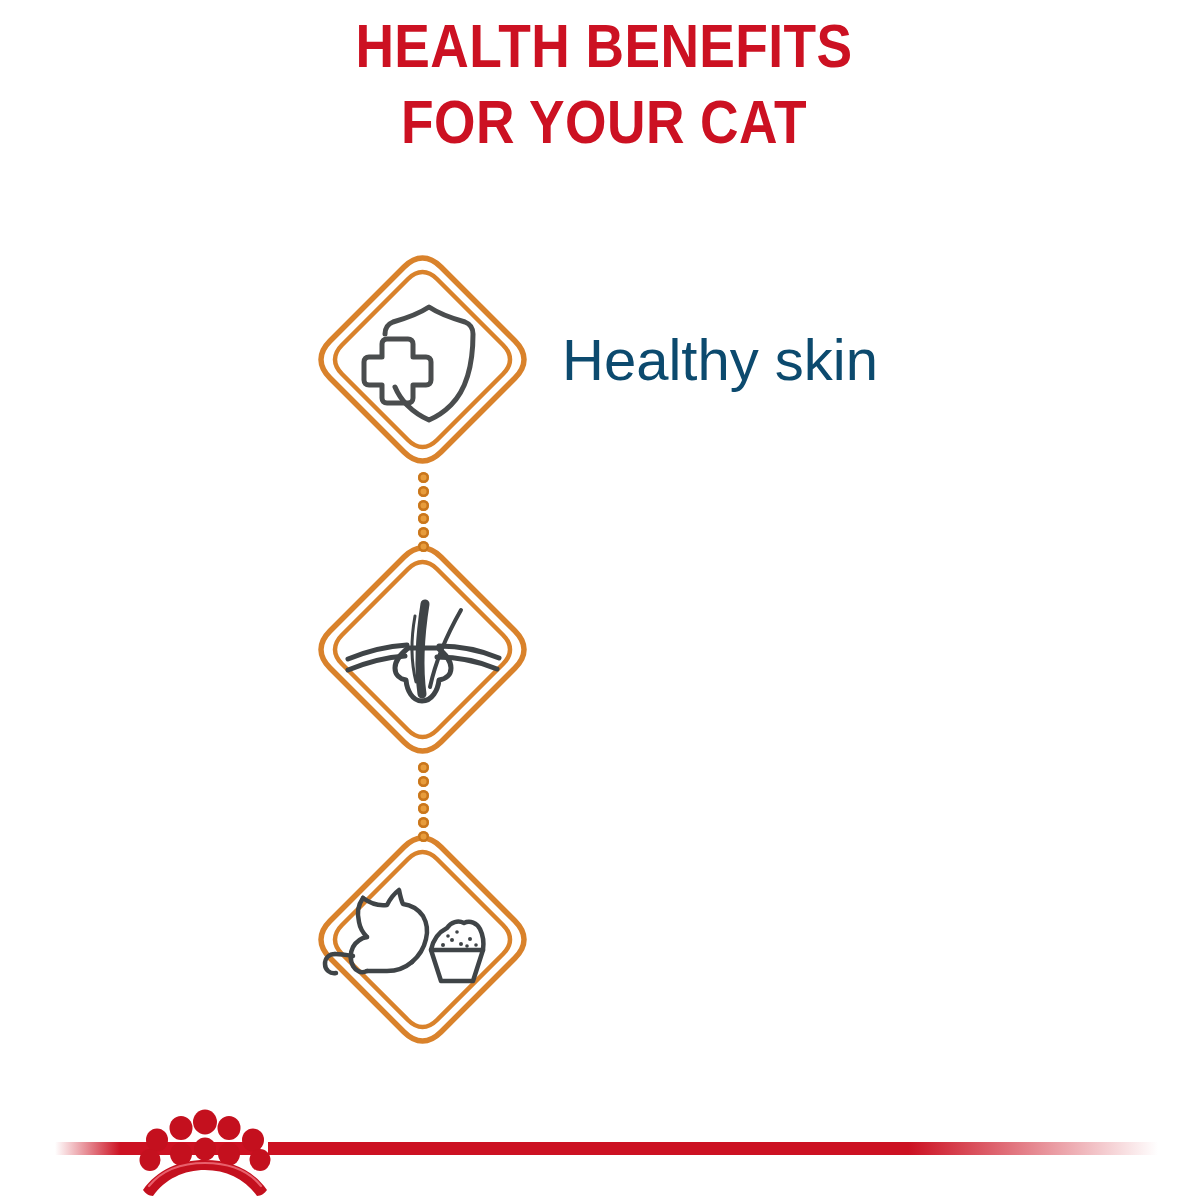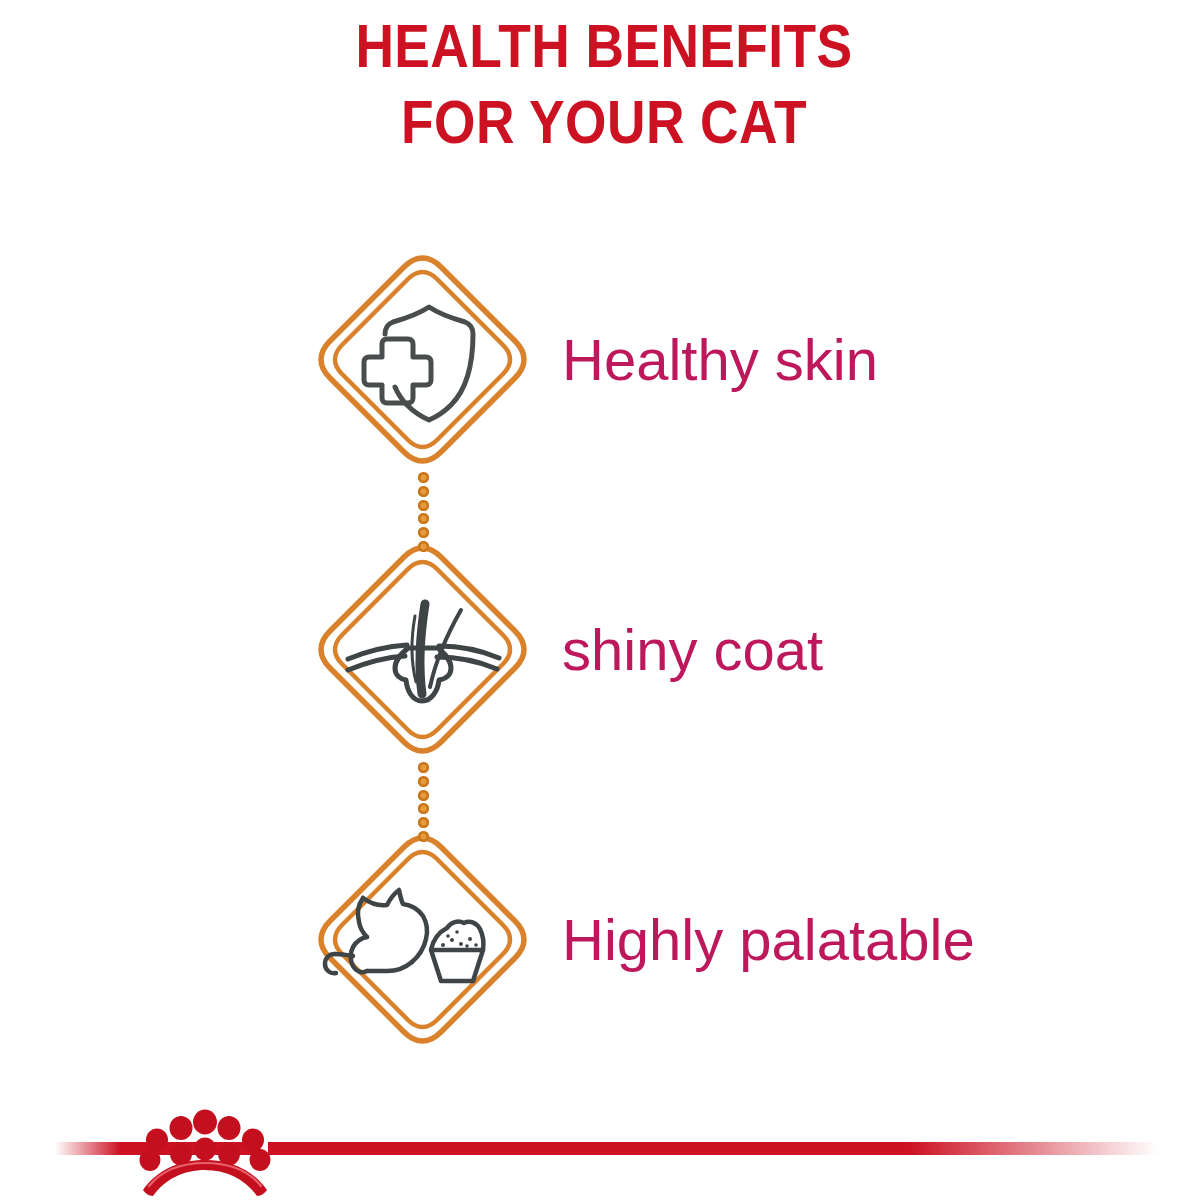--- a/index.html
+++ b/index.html
@@ -61,21 +61,21 @@
 
   .benefit-label {
     position: absolute;
     left: 562px;
     top: 0;
     width: 620px;
     height: 215px;
     display: flex;
     flex-direction: column;
     justify-content: center;
-    color: #be185d;
+    color: #0c4a6e;
     font-size: 58px;
     line-height: 1.17;
     font-weight: 400;
   }
 
   .benefit-label .ln { display: block; white-space: nowrap; }
 
   
   .connector {
     position: absolute;
@@ -181,21 +181,20 @@
         <path d="M93 106 C86 112 80 118 80 126 C80 133 85 137 91 138 C92 148 97 159 107 159 C117 159 123 148 124 138 C131 137 136 133 136 126 C136 118 130 112 123 106 Z" fill="none" stroke="#3F4447" stroke-width="5" stroke-linejoin="round"></path>
 
         <g fill="none" stroke="#3F4447" stroke-linecap="round">
           <path d="M107 152 C104 130 104 100 110 62" stroke-width="9"></path>
           <path d="M115 145 C120 122 130 96 146 68" stroke-width="4"></path>
           <path d="M101 140 C96 120 96 96 100 74" stroke-width="3"></path>
         </g>
       </svg>
     </div>
     <div class="benefit-label">
-      <span class="ln">shiny coat</span>
     </div>
   </div>
 
   <div class="benefit-row">
     <div class="icon-cell">
       <svg viewBox="0 0 215 215" xmlns="http://www.w3.org/2000/svg">
         <g fill="none" stroke="#D9822B" stroke-linecap="round" stroke-linejoin="round">
           <path d="M107.5 6 C116 6 121 10 126 15 L200 89 C205 94 209 99 209 107.5 C209 116 205 121 200 126 L126 200 C121 205 116 209 107.5 209 C99 209 94 205 89 200 L15 126 C10 121 6 116 6 107.5 C6 99 10 94 15 89 L89 15 C94 10 99 6 107.5 6 Z" stroke-width="5.5"></path>
           <path d="M107.5 20 C114 20 118 23 122 27 L188 93 C192 97 195 101 195 107.5 C195 114 192 118 188 122 L122 188 C118 192 114 195 107.5 195 C101 195 97 192 93 188 L27 122 C23 118 20 114 20 107.5 C20 101 23 97 27 93 L93 27 C97 23 101 20 107.5 20 Z" stroke-width="4.5"></path>
         </g>
@@ -218,23 +217,20 @@
           <circle cx="137" cy="108" r="2"></circle>
           <circle cx="146" cy="112" r="2"></circle>
           <circle cx="155" cy="107" r="2"></circle>
           <circle cx="133" cy="104" r="1.8"></circle>
           <circle cx="152" cy="114" r="1.8"></circle>
           <circle cx="161" cy="113" r="1.8"></circle>
           <circle cx="142" cy="100" r="1.8"></circle>
         </g>
       </svg>
     </div>
-    <div class="benefit-label">
-      <span class="ln">Highly palatable</span>
-    </div>
   </div>
 </div>
 
 <div class="connector conn-1">
   <span class="dot"></span>
   <span class="dot"></span>
   <span class="dot"></span>
   <span class="dot"></span>
   <span class="dot"></span>
   <span class="dot"></span>

